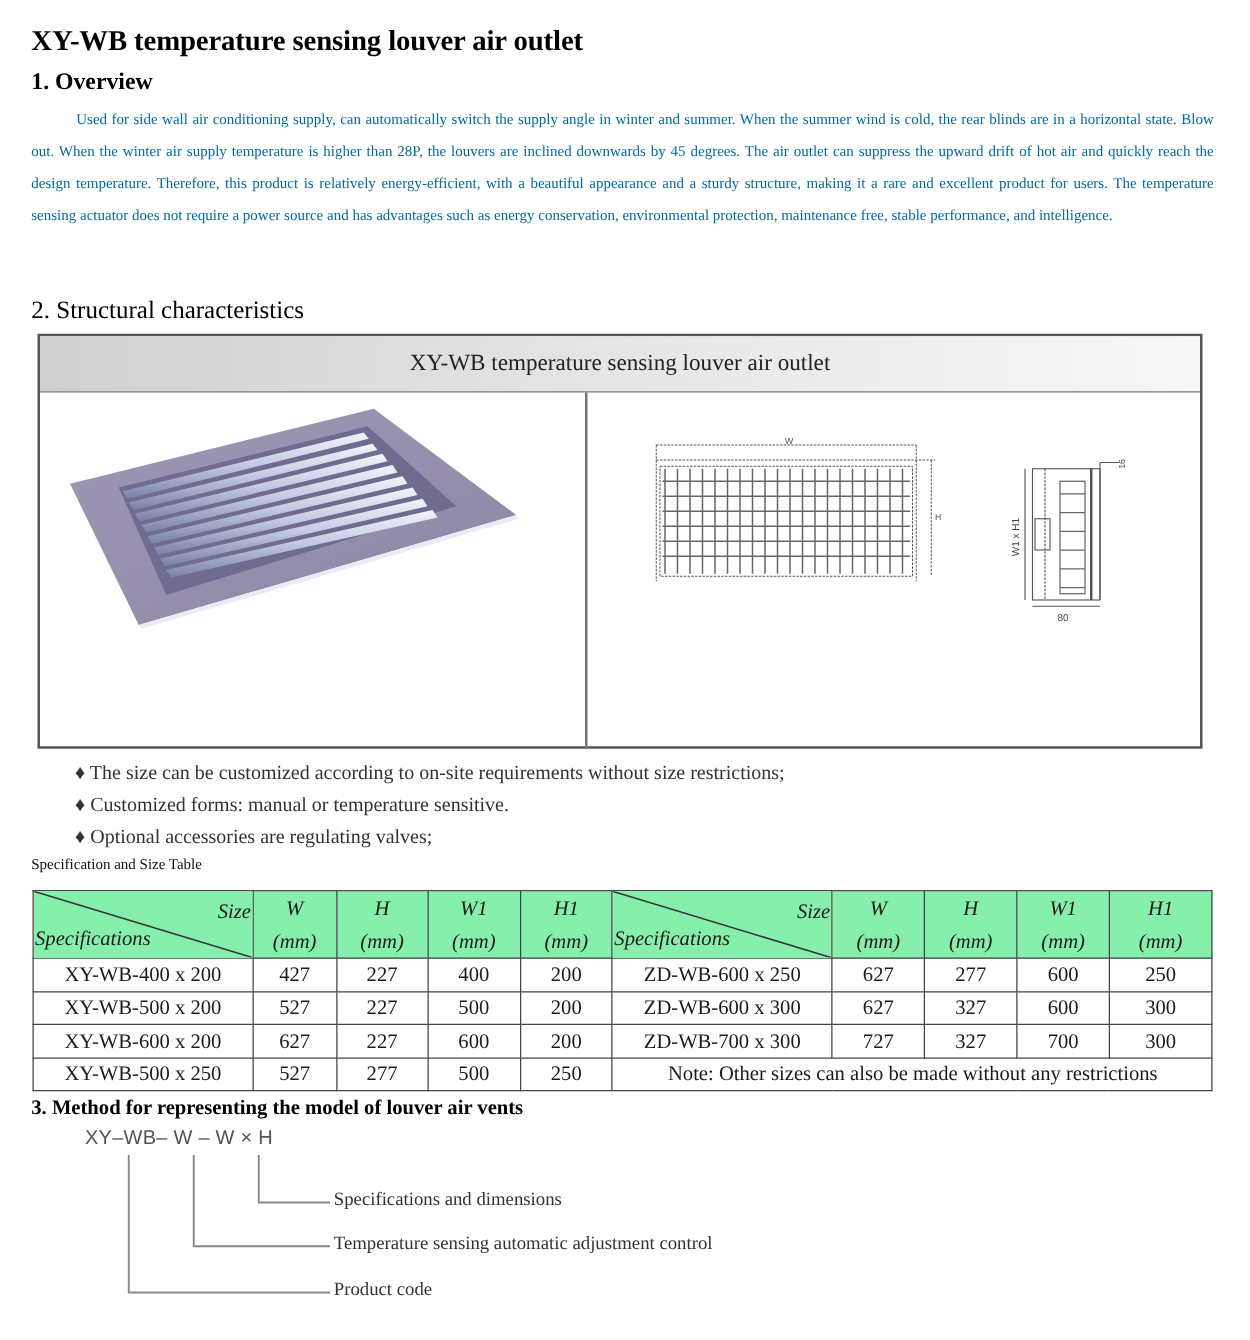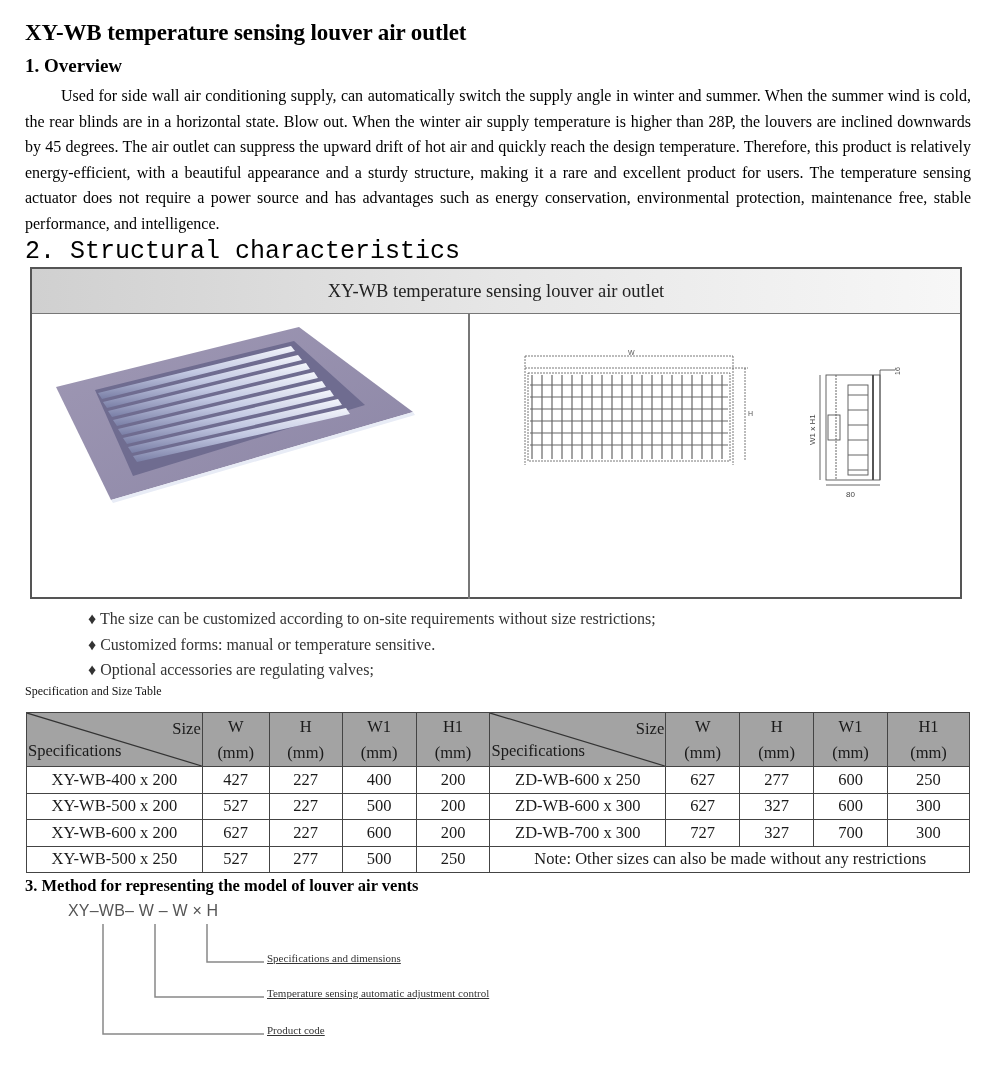--- a/index.html
+++ b/index.html
@@ -1,46 +1,46 @@
 <!DOCTYPE html>
 <html><head>
 <meta charset="utf-8">
 <style>
   * { box-sizing: border-box; margin: 0; padding: 0; }
   html, body { width: 1000px; height: 1072px; background: #ffffff; overflow: hidden; }
   body { position: relative; font-family: "Liberation Serif", "DejaVu Serif", serif; color: #1a1a1a; }
 
   .title { position: absolute; left: 25px; top: 20px; font-size: 23px; font-weight: bold; color: #000; letter-spacing: -0.1px; }
   .h-overview { position: absolute; left: 25px; top: 55px; font-size: 19px; font-weight: bold; color: #000; }
-  .overview { position: absolute; left: 25px; top: 83px; width: 946px; font-size: 16px; line-height: 25.6px; color: #000000; text-align: justify; text-indent: 36px; }
-  .h-structure { position: absolute; left: 25px; top: 237px; font-size: 25px; color: #000; font-family: Liberation Mono, monospace; }
+  .overview { position: absolute; left: 25px; top: 83px; width: 946px; font-size: 12px; line-height: 25.6px; color: #0369a1; text-align: justify; text-indent: 36px; }
+  .h-structure { position: absolute; left: 25px; top: 237px; font-size: 20px; color: #000; }
 
   .struct-box { position: absolute; left: 30px; top: 267px; width: 932px; height: 332px; border: 2px solid #555; background: #fff; }
   .struct-head { position: absolute; left: 0; top: 0; width: 100%; height: 45px; background: linear-gradient(to right, #d0d0d0, #e6e6e6 50%, #f7f7f7); border-bottom: 1.5px solid #777; display: flex; align-items: center; justify-content: center; font-size: 18.5px; color: #222; }
   .struct-divider { position: absolute; left: 436px; top: 45px; width: 1.5px; height: 285px; background: #777; }
   .photo { position: absolute; left: 0; top: 46px; width: 436px; height: 284px; }
   .drawing { position: absolute; left: 438px; top: 46px; width: 430px; height: 284px; border-radius: 24px; }
 
   .bullets { position: absolute; left: 60px; top: 606px; font-size: 16px; line-height: 25.7px; color: #333; font-family: "Liberation Serif", serif; }
-  .bullets .b { display: block; margin-left: 28px; }
+  .bullets .b { display: block; }
   .table-caption { position: absolute; left: 25px; top: 684px; font-size: 12px; color: #111; }
 
   table.spec { position: absolute; left: 26px; top: 712px; width: 944px; border-collapse: collapse; font-size: 16.5px; color: #1a1a1a; }
   table.spec td { border: 1.3px solid #444; text-align: center; height: 26.5px; padding: 0; }
-  table.spec tr.hdr td { background: #a3a3a3; height: 54px; line-height: 26px; vertical-align: middle; }
+  table.spec tr.hdr td { background: #86efac; height: 54px; line-height: 26px; vertical-align: middle; font-style: italic; }
   td.diag { position: relative; }
   td.diag svg { position: absolute; left: 0; top: 0; width: 100%; height: 100%; }
   td.diag .size-lbl { position: absolute; right: 1px; top: 3px; }
   td.diag .spec-lbl { position: absolute; left: 1px; bottom: 2px; }
   td.note { text-align: right; padding-left: 1px !important; }
 
   .h-method { position: absolute; left: 25px; top: 876px; font-size: 16.5px; font-weight: bold; color: #000; }
   .model-code { position: absolute; left: 68px; top: 902px; font-family: "Liberation Sans", "DejaVu Sans", sans-serif; font-size: 16px; color: #555; letter-spacing: 0.2px; }
   .code-diagram { position: absolute; left: 0; top: 0; width: 1000px; height: 1072px; pointer-events: none; }
-  .legend-lbl { position: absolute; left: 267px; font-size: 11px; color: #333; text-decoration: underline; }
+  .legend-lbl { position: absolute; left: 267px; font-size: 15px; color: #333; }
 </style>
 </head>
 <body>
 
 <div class="title">XY-WB temperature sensing louver air outlet</div>
 <div class="h-overview">1. Overview</div>
 <p class="overview">Used for side wall air conditioning supply, can automatically switch the supply angle in winter and summer. When the summer wind is cold, the rear blinds are in a horizontal state. Blow out. When the winter air supply temperature is higher than 28P, the louvers are inclined downwards by 45 degrees. The air outlet can suppress the upward drift of hot air and quickly reach the design temperature. Therefore, this product is relatively energy-efficient, with a beautiful appearance and a sturdy structure, making it a rare and excellent product for users. The temperature sensing actuator does not require a power source and has advantages such as energy conservation, environmental protection, maintenance free, stable performance, and intelligence.</p>
 <div class="h-structure">2. Structural characteristics</div>
 
 <div class="struct-box">

